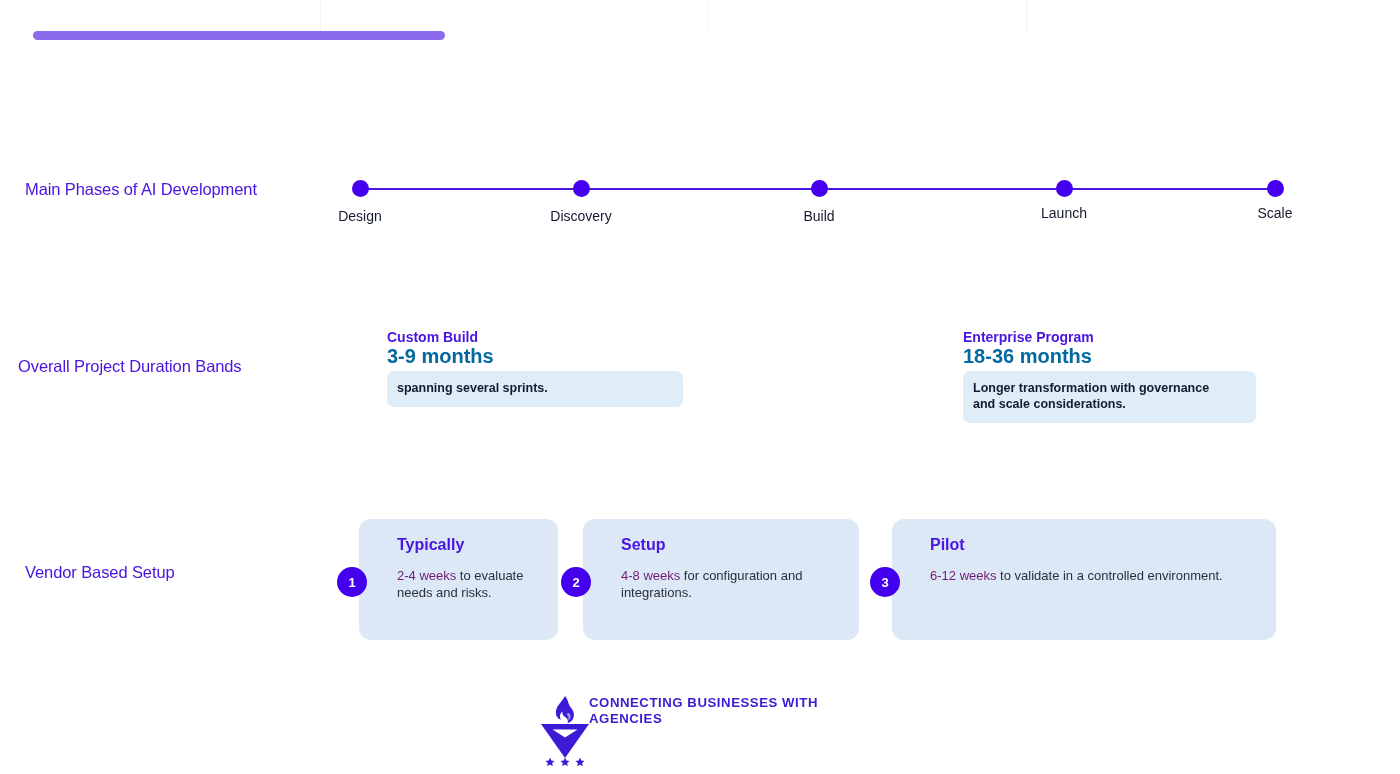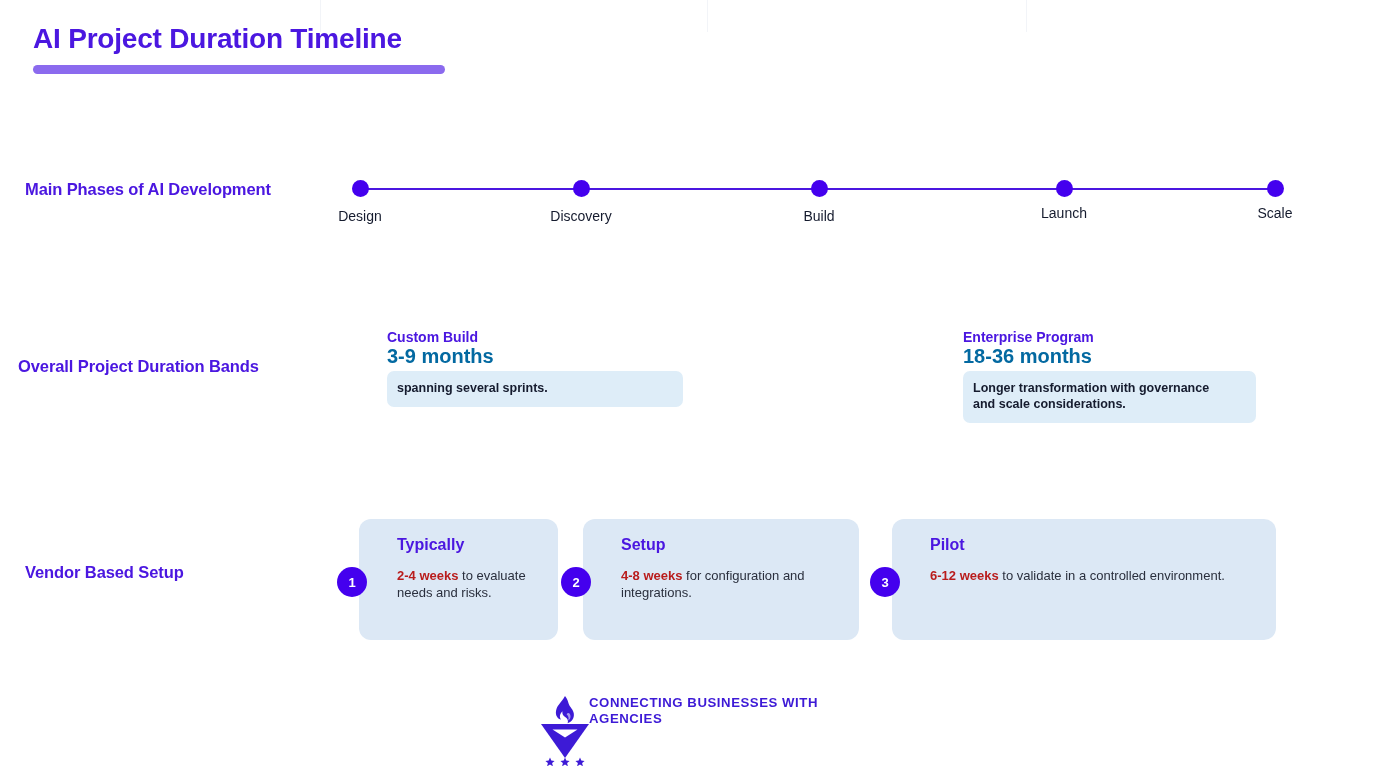--- a/index.html
+++ b/index.html
@@ -39,21 +39,21 @@
     width: 412px;
     height: 9px;
     border-radius: 5px;
     background: #8b6aee;
   }
 
   
   .row-label {
     position: absolute;
     font-size: 16.5px;
-    font-weight: bold;
+    font-weight: normal;
     color: #4b17e0;
     white-space: nowrap;
     letter-spacing: -0.1px;
   }
 
   
   .timeline { position: absolute; left: 352px; top: 180px; width: 932px; height: 58px; }
   .timeline-line {
     position: absolute;
     left: 8px;
@@ -127,21 +127,21 @@
   }
   .vcard-body {
     position: absolute;
     left: 38px;
     top: 48px;
     right: 14px;
     font-size: 13px;
     color: #2a2f3d;
     line-height: 17px;
   }
-  .vcard-body b { font-weight: bold; color: #b91c1c; }
+  .vcard-body b { font-weight: normal; color: #701a75; }
   .vcard-badge {
     position: absolute;
     left: -22px;
     top: 48px;
     width: 30px;
     height: 30px;
     border-radius: 50%;
     background: #4400ee;
     color: #ffffff;
     font-size: 13px;
@@ -180,21 +180,20 @@
 </head>
 <body>
 
 <div class="canvas">
 
   <div class="col-divider" style="left:320px;"></div>
   <div class="col-divider" style="left:707px;"></div>
   <div class="col-divider" style="left:1026px;"></div>
 
   <div class="title-block">
-    <div class="title">AI Project Duration Timeline</div>
     <div class="title-underline"></div>
   </div>
 
   <div class="row-label" style="left:25px; top:180px;">Main Phases of AI Development</div>
 
   <div class="timeline">
     <div class="timeline-line"></div>
 
     <div class="tl-node" style="left:8px;">
       <div class="tl-dot"></div>

